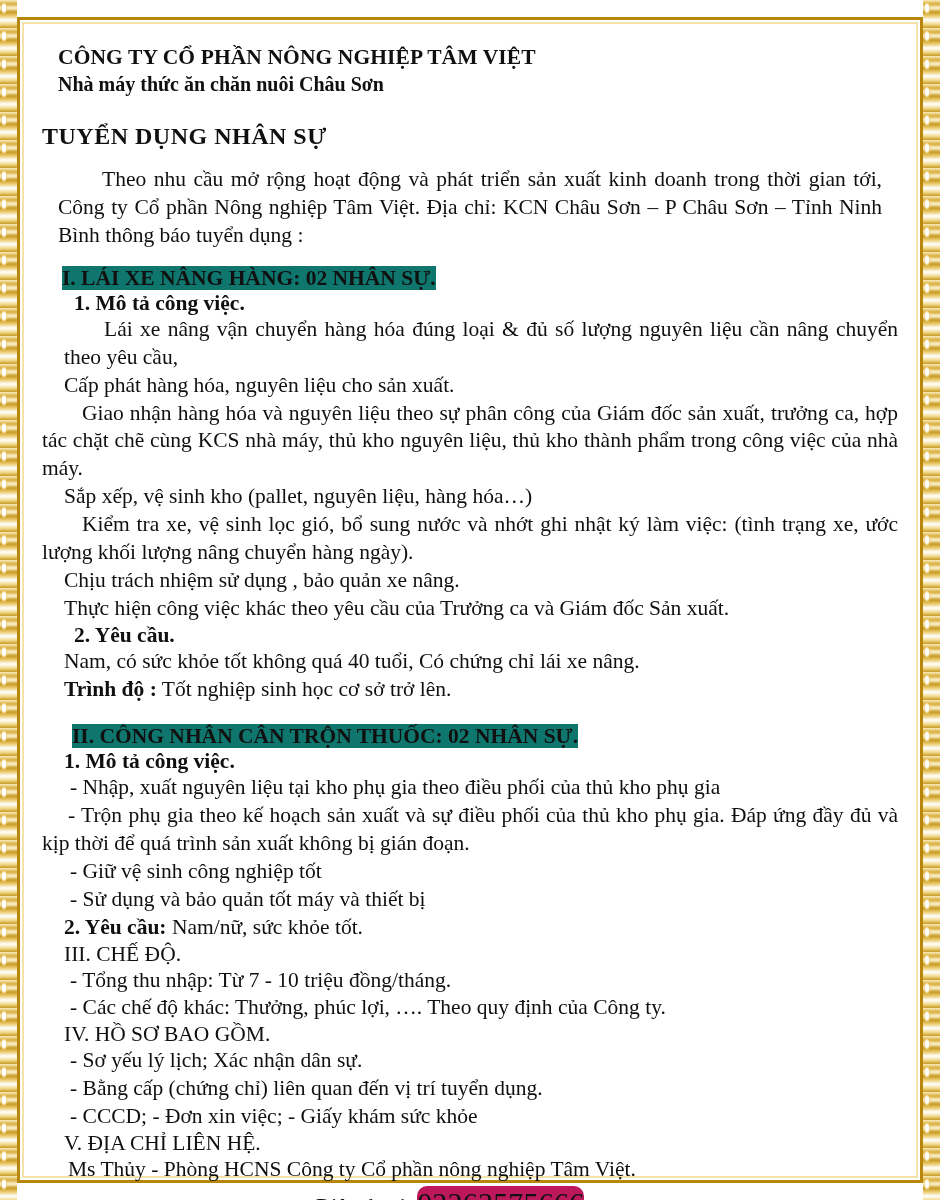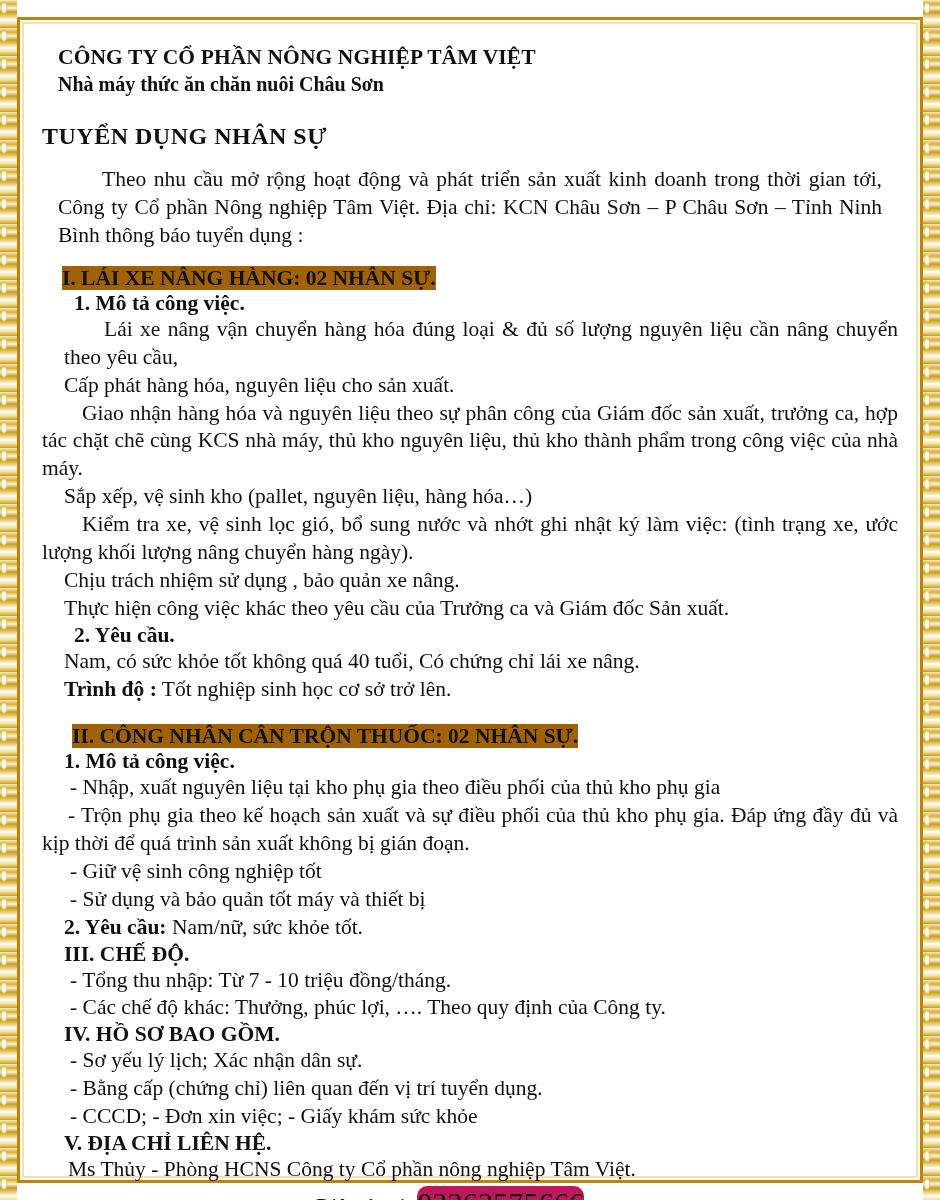--- a/index.html
+++ b/index.html
@@ -111,21 +111,21 @@
     font-size: 21.5px;
     line-height: 1.30;
     text-align: justify;
     text-justify: inter-word;
     margin: 16px;
   }
   .indent { text-indent: 44px; }
   .no-indent { text-indent: 0; }
 
   .hl {
-    background: #a16207;
+    background: #0f766e;
     box-decoration-break: clone;
     margin-top: 32px;
     -webkit-box-decoration-break: clone;
   }
 
   .sec-head {
     font-size: 21.5px;
     font-weight: bold;
     margin: 2px 0 0 0;
     padding-left: 20px;
@@ -159,21 +159,21 @@
     font-size: 21.5px;
     line-height: 1.30;
     text-align: justify;
     margin: 0;
     text-indent: 26px;
   }
   .gap-md { height: 18px; }
 
   .roman-head {
     font-size: 21.5px;
-    font-weight: bold;
+    font-weight: normal;
     margin: 0;
     padding-left: 22px;
   }
 
   .contact-line {
     font-size: 21.5px;
     line-height: 1.3;
     margin: 0;
     padding-left: 26px;
   }

